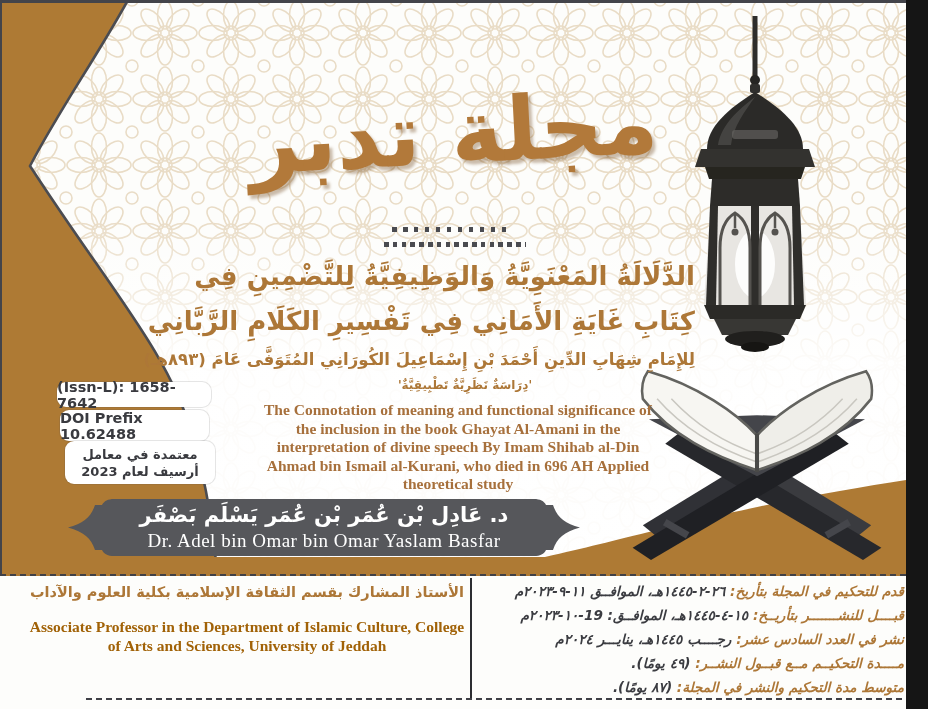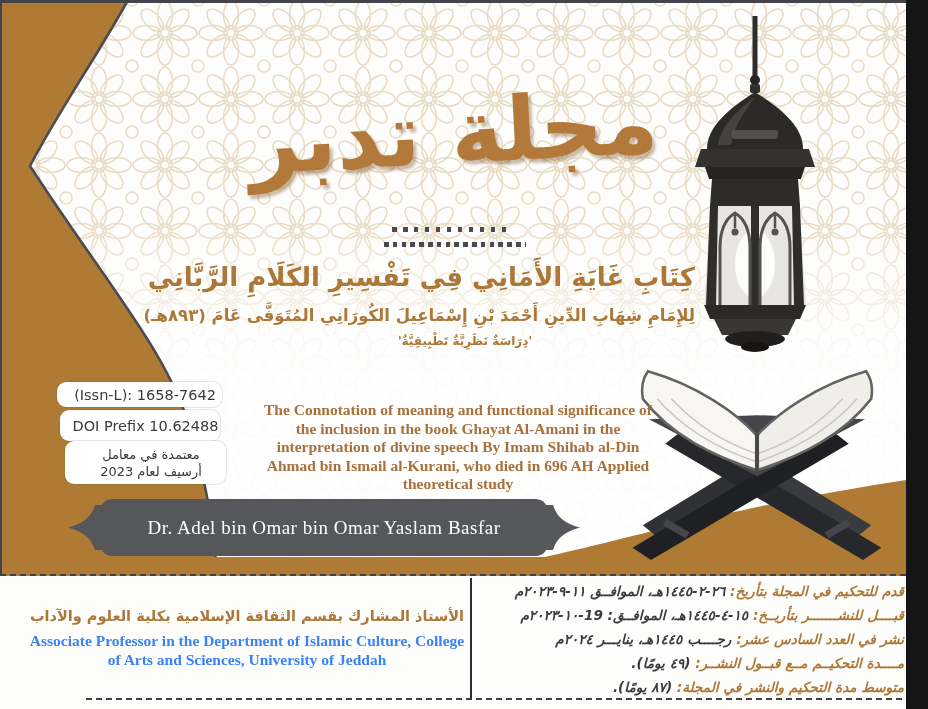--- a/index.html
+++ b/index.html
@@ -42,24 +42,23 @@
   .ar-title .l3{font-size:16.5px;line-height:32px;white-space:nowrap;}
   .ar-title .l4{font-size:12px;line-height:18px;}
   
   .en-title{
     left:262px;top:401px;width:392px;z-index:6;text-align:center;
     font-family:"Liberation Serif","DejaVu Serif",serif;font-weight:bold;
     font-size:15.5px;line-height:18.5px;color:#a7703c;
   }
   
   .badge{
-    background:#ffffff;border-radius:9px;color:#393a3f;font-weight:normal;
+    background:#ffffff;border-radius:9px;color:#393a3f;font-weight:bold;
     display:flex;align-items:center;justify-content:center;z-index:8;
     box-shadow:0 0 0 1px rgba(80,80,80,.15);
-    padding-left:11px;
   }
   .badge-issn{left:57px;top:382px;width:154px;height:25px;font-size:14.5px;}
   .badge-doi {left:60px;top:410px;width:149px;height:31px;font-size:14.5px;}
   .badge-arcif{left:65px;top:441px;width:150px;height:43px;font-size:13px;line-height:17px;
     flex-direction:column;text-align:center;}
   
   .banner{left:68px;top:496px;width:512px;height:63px;z-index:9;}
   .banner-text{
     left:68px;top:496px;width:512px;height:63px;z-index:10;
     display:flex;flex-direction:column;align-items:center;justify-content:center;color:#ffffff;
@@ -76,23 +75,23 @@
   .dash-top{left:0;top:574px;width:928px;}
   .dash-bottom{left:86px;top:698px;width:822px;}
   .vsep{left:470px;top:578px;width:2px;height:122px;background:#2c2d31;z-index:12;}
   
   .pub-info{left:480px;top:580px;width:424px;z-index:12;direction:rtl;text-align:right;
     font-weight:bold;font-size:13.6px;color:#3b3c41;}
   .pub-row{line-height:23.9px;white-space:nowrap;font-style:italic;}
   .pub-label{color:#ad7737;}
   .pub-value{color:#3b3c41;}
   .affil{left:28px;top:581px;width:438px;z-index:12;text-align:center;}
-  .affil-ar{direction:rtl;color:#ad7737;font-weight:bold;font-size:14.5px;line-height:23px;margin-top:24px;}
-  .affil-en{margin-top:3px;font-family:"Liberation Serif","DejaVu Serif",serif;font-weight:bold;
-    font-size:15.5px;line-height:19px;color:#3b82f6;}
+  .affil-ar{direction:rtl;color:#ad7737;font-weight:bold;font-size:14.5px;line-height:23px;}
+  .affil-en{margin-top:13px;font-family:"Liberation Serif","DejaVu Serif",serif;font-weight:bold;
+    font-size:15.5px;line-height:19px;color:#a16207;}
 </style>
 </head>
 <body>
 
 <div class="page">
 
   <svg class="pattern-layer" width="928" height="575">
     <defs>
       <pattern id="geo" x="0" y="0" width="66" height="66" patternUnits="userSpaceOnUse">
         <g fill="none" stroke="#e9dcc6" stroke-width="1.6">
@@ -164,40 +163,42 @@
     <path d="M150,106 C186,94 220,76 248,44 M150,98 C180,88 208,72 234,44" fill="none" stroke="#c9c7c0" stroke-width="1.5"></path>
     <path d="M150,78 L150,116" stroke="#4a4a48" stroke-width="4"></path>
   </svg>
 
   <div class="masthead abs" dir="rtl">مجلة تدبر</div>
 
   <div class="dots-row dots-1 abs"></div>
   <div class="dots-row dots-2 abs"></div>
 
   <div class="ar-title abs" dir="rtl">
+    <div class="l1">الدَّلَالَةُ المَعْنَوِيَّةُ وَالوَظِيفِيَّةُ لِلتَّضْمِينِ فِي</div>
     <div class="l2">كِتَابِ غَايَةِ الأَمَانِي فِي تَفْسِيرِ الكَلَامِ الرَّبَّانِي</div>
     <div class="l3">لِلإِمَامِ شِهَابِ الدِّينِ أَحْمَدَ بْنِ إِسْمَاعِيلَ الكُورَانِي المُتَوَفَّى عَامَ (٨٩٣هـ)</div>
     <div class="l4">'دِرَاسَةٌ نَظَرِيَّةٌ تَطْبِيقِيَّةٌ'</div>
   </div>
 
   <div class="en-title abs">The Connotation of meaning and functional significance of the inclusion in the book Ghayat Al-Amani in the interpretation of divine speech By Imam Shihab al-Din Ahmad bin Ismail al-Kurani, who died in 696 AH Applied theoretical study</div>
 
   <div class="badge badge-issn abs">(Issn-L): 1658-7642</div>
   <div class="badge badge-doi abs">DOI Prefix 10.62488</div>
   <div class="badge badge-arcif abs" dir="rtl">
     <span>معتمدة في معامل</span>
     <span>أرسيف لعام 2023</span>
   </div>
 
   <svg class="banner abs" width="512" height="63" viewBox="0 0 512 63">
     <path d="M0,31.5 C16,27 23,21 27,9 L34,9 C36,5 40,3 46,3 L466,3 C472,3 476,5 478,9 L485,9
              C489,21 496,27 512,31.5 C496,36 489,42 485,54 L478,54 C476,58 472,60 466,60 L46,60
              C40,60 36,58 34,54 L27,54 C23,42 16,36 0,31.5 Z" fill="#56575b"></path>
   </svg>
   <div class="banner-text abs">
+    <div class="banner-ar" dir="rtl">د. عَادِل بْن عُمَر بْن عُمَر يَسْلَم بَصْفَر</div>
     <div class="banner-en">Dr. Adel bin Omar bin Omar Yaslam Basfar</div>
   </div>
 
   <div class="dash dash-top abs"></div>
   <div class="dash dash-bottom abs"></div>
   <div class="vsep abs"></div>
 
   <div class="pub-info abs">
     <div class="pub-row">
       <span class="pub-label">قدم للتحكيم في المجلة بتأريخ:</span>

